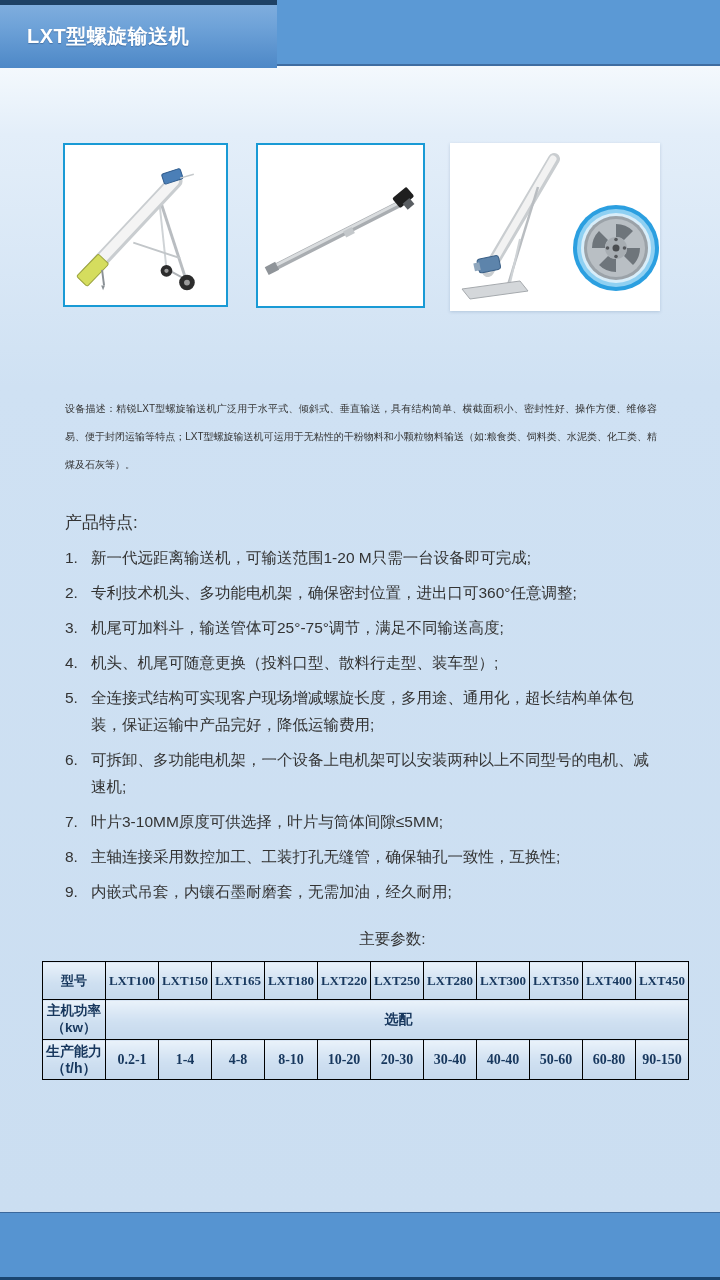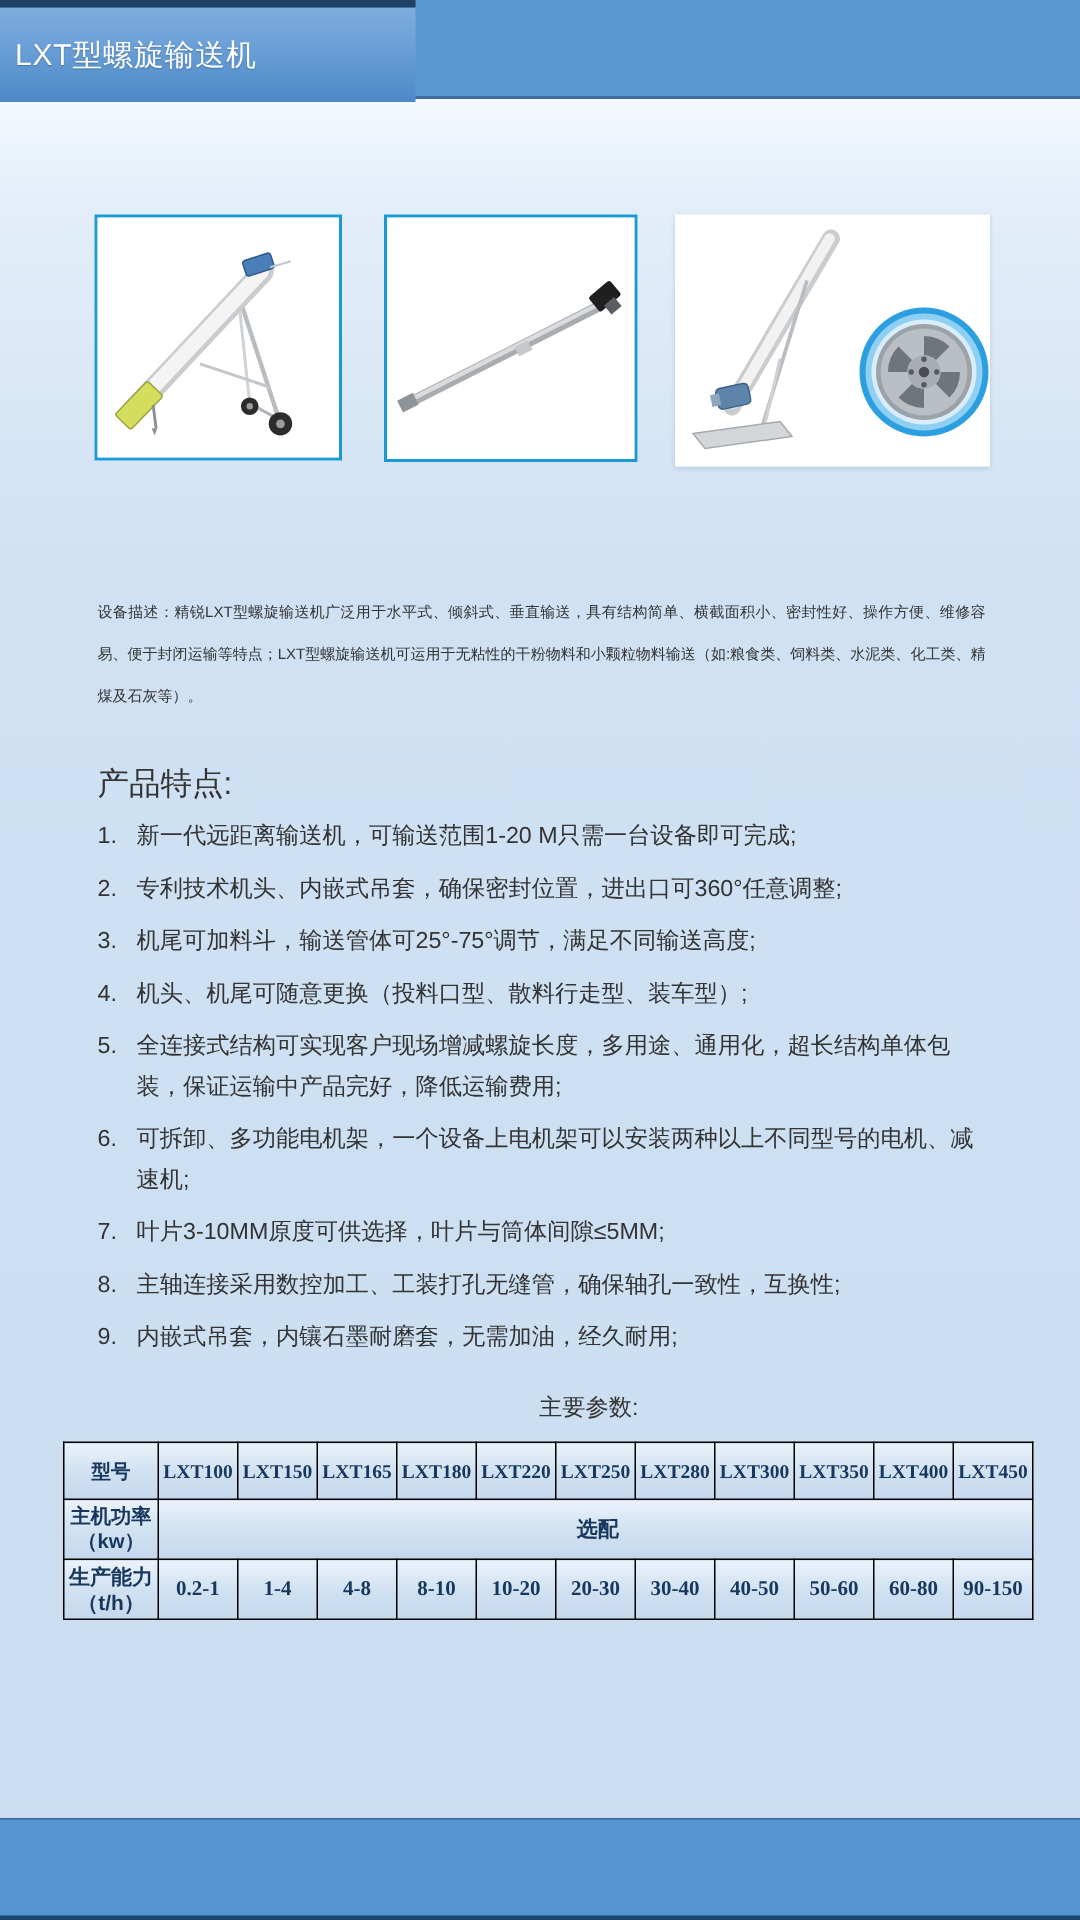--- a/index.html
+++ b/index.html
@@ -5,38 +5,38 @@
   * { margin:0; padding:0; box-sizing:border-box; }
   html,body { width:720px; }
   body { font-family:"Liberation Sans","DejaVu Sans",sans-serif; }
   .page { width:720px; height:1280px; display:flex; flex-direction:column; overflow:hidden; background:#cddff1; }
 
   
   .header { position:relative; height:66px; background:#5b99d5; border-bottom:2px solid #3f6da1; flex:0 0 auto; }
   .header-tab { position:absolute; left:0; top:0; width:277px; height:68px;
     background:linear-gradient(180deg,#7fadde 0%,#6ea2d8 35%,#4d88c7 100%);
     border-top:5px solid #1e4165; display:flex; align-items:center; }
-  .page-title { color:#ffffff; font-size:20px; font-weight:400; padding-left:10px; letter-spacing:0.5px;
+  .page-title { color:#ffffff; font-size:20px; font-weight:700; padding-left:27px; letter-spacing:0.5px;
     text-shadow:0 1px 1px rgba(20,50,90,.35); white-space:nowrap; }
 
   
   .main { flex:1 1 auto; overflow:hidden;
     background:linear-gradient(180deg,#f4f9fd 0%,#e3eef9 6%,#cfe1f3 28%,#cbdef1 100%); }
 
   .photos { display:flex; margin:77px 0 0 63px; align-items:flex-start; }
   .photo-box { background:#ffffff; border:2px solid #199ad5; }
   .photo-box.first { width:165px; height:164px; }
   .photo-box.second { width:169px; height:165px; margin-left:28px; }
   .photo-plain { width:210px; height:168px; margin-left:25px; background:#ffffff; box-shadow:0 1px 3px rgba(80,110,150,.25); }
   .photo-box svg, .photo-plain svg { display:block; width:100%; height:100%; }
 
   .description { margin:84px 63px 0 65px; font-size:10px; line-height:28px; color:#333333; text-align:justify; }
 
   .features { margin:30px 63px 0 65px; color:#333333; }
-  .features-heading { font-size:21px; line-height:27px; color:#333333; }
+  .features-heading { font-size:17px; line-height:27px; color:#333333; }
   .feature-item { display:flex; margin-top:8px; font-size:15.5px; line-height:27px; }
   .feature-num { flex:0 0 26px; }
   .feature-text { flex:1 1 auto; }
 
   .params-heading { margin:20px 0 0 65px; font-size:15.5px; line-height:27px; color:#333333;text-align:center; }
 
   
   .params-table { margin:9px 0 0 42px; border-collapse:collapse; table-layout:fixed; width:646px;
     font-family:"Liberation Serif","DejaVu Serif",serif; color:#17375d; }
   .params-table th, .params-table td { border:1px solid #000000; text-align:center; vertical-align:middle;
@@ -155,21 +155,21 @@
 
     <div class="features">
       <div class="features-heading">产品特点:</div>
 
       <div class="feature-item">
         <span class="feature-num">1.</span>
         <span class="feature-text">新一代远距离输送机，可输送范围1-20 M只需一台设备即可完成;</span>
       </div>
       <div class="feature-item">
         <span class="feature-num">2.</span>
-        <span class="feature-text">专利技术机头、内嵌式吊套，确保密封位置，进出口可360°任意调整;</span>
+        <span class="feature-text">专利技术机头、多功能电机架，确保密封位置，进出口可360°任意调整;</span>
       </div>
       <div class="feature-item">
         <span class="feature-num">3.</span>
         <span class="feature-text">机尾可加料斗，输送管体可25°-75°调节，满足不同输送高度;</span>
       </div>
       <div class="feature-item">
         <span class="feature-num">4.</span>
         <span class="feature-text">机头、机尾可随意更换（投料口型、散料行走型、装车型）;</span>
       </div>
       <div class="feature-item">
@@ -238,21 +238,21 @@
           <div>生产能力</div>
           <div>（t/h）</div>
         </th>
         <td>0.2-1</td>
         <td>1-4</td>
         <td>4-8</td>
         <td>8-10</td>
         <td>10-20</td>
         <td>20-30</td>
         <td>30-40</td>
-        <td>40-50</td>
+        <td>40-40</td>
         <td>50-60</td>
         <td>60-80</td>
         <td>90-150</td>
       </tr>
     </tbody>
       </table>
 
   </div>
 
   <div class="footer"></div>

